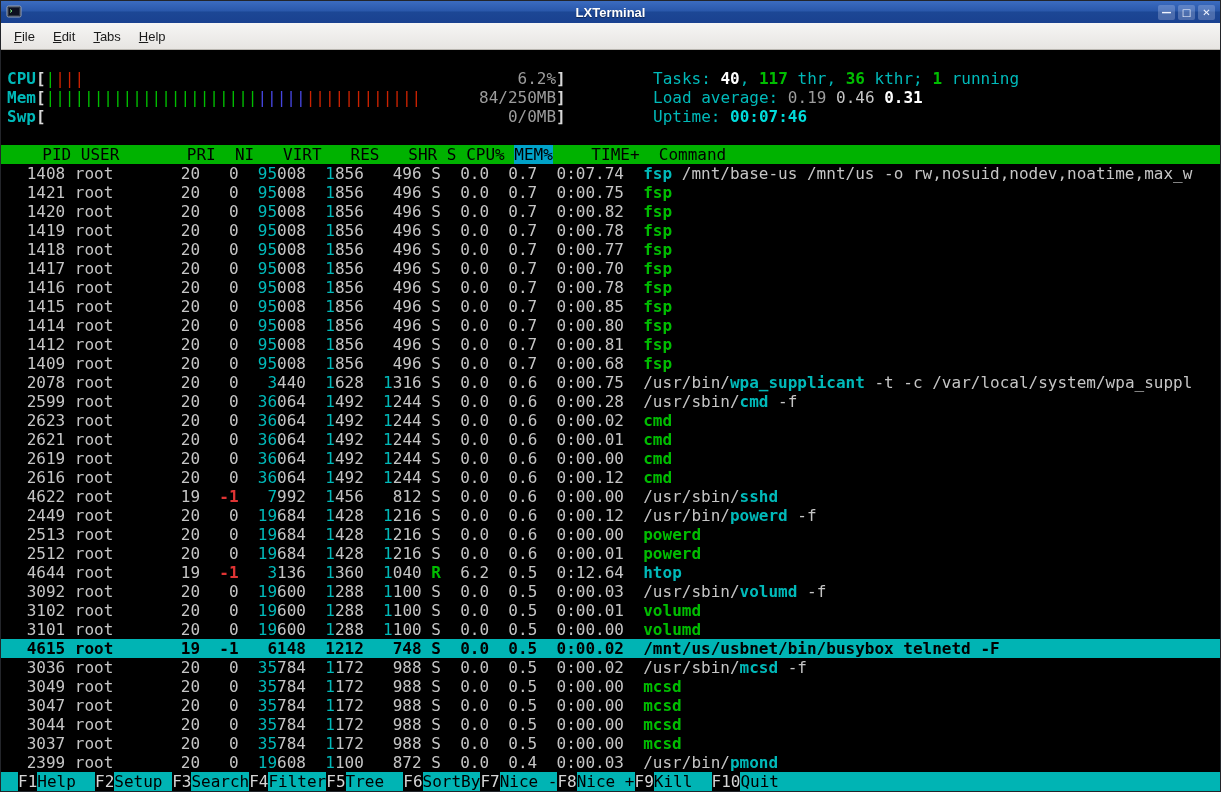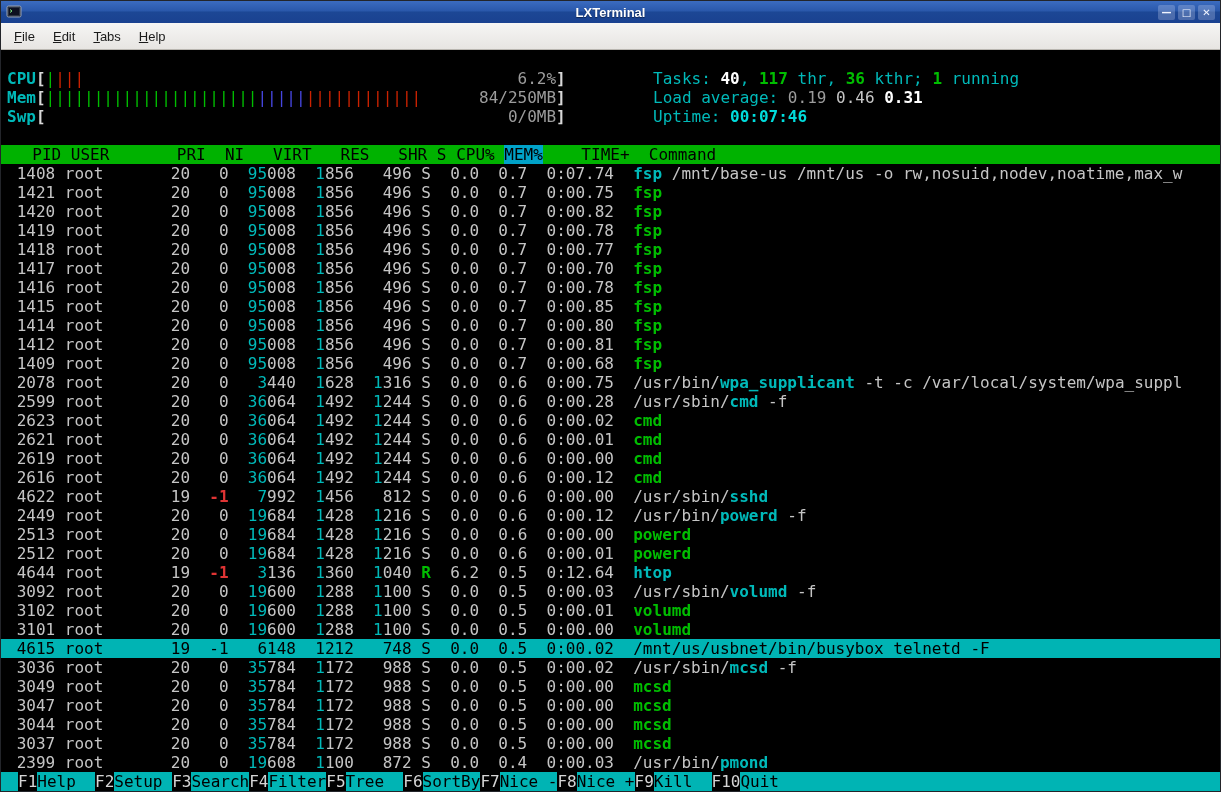--- a/index.html
+++ b/index.html
@@ -12,26 +12,26 @@
   .menubar{height:26px;flex:0 0 26px;background:linear-gradient(#f6f5f4,#e7e5e2);border-bottom:1px solid #b9b6b0;display:flex;align-items:center;padding-left:4px;font:13px "Liberation Sans",sans-serif;color:#1b1b1b;}
   .mitem{padding:17px 9px;cursor:default;}
   .mitem u{text-decoration:underline;}
   .term{flex:1 1 auto;background:#000;color:var(--text,#c5c5c5);font:16px/19px "DejaVu Sans Mono",monospace;position:relative;display:flex;flex-direction:column;overflow:hidden;}
   .term > *{flex:0 0 auto;}
   .hdrarea{margin-top:19px;position:relative;}
   .mline{height:19px;white-space:pre;padding-left:6px;}
   .summary{position:absolute;left:652px;top:0;}
   .sline{height:19px;white-space:pre;}
   .spacer{height:19px;}
-  .phead{height:19px;white-space:pre;padding-left:12px;background:var(--header-green,#00b200);color:#000;overflow:hidden;}
+  .phead{height:19px;white-space:pre;padding-left:22px;background:var(--header-green,#00b200);color:#000;overflow:hidden;}
   .hsort{background:var(--sort-col,#00a2c8);}
   #prows{overflow:hidden;}
-  .prow{height:19px;white-space:pre;padding-left:6px;overflow:hidden;}
+  .prow{height:19px;white-space:pre;padding-left:16px;overflow:hidden;}
   .prow.sel{background:var(--selection,#00b4b4);}
-  .prow.sel span{color:#000 !important;font-weight:normal;}
+  .prow.sel span{color:#000 !important;font-weight:bold;}
   .fbar{height:19px;white-space:pre;background:var(--selection,#00b4b4);color:#000;margin-top:auto;margin-bottom:13px;padding-left:17px;overflow:hidden;}
   .fkey{background:#000;color:#d5d5d5;}
   .flabel{color:#000;}
   .c{color:var(--accent-cyan,#00b9b9);}
   .cb{color:var(--accent-cyan,#00b9b9);font-weight:bold;}
   .cbr{color:var(--bright-cyan,#00dcdc);font-weight:bold;}
   .gb{color:var(--green,#00bd00);font-weight:bold;}
   .r{color:var(--red,#e03434);font-weight:bold;}
   .w{color:#d8d8d8;font-weight:bold;}
   .wb{color:#ffffff;font-weight:bold;}

